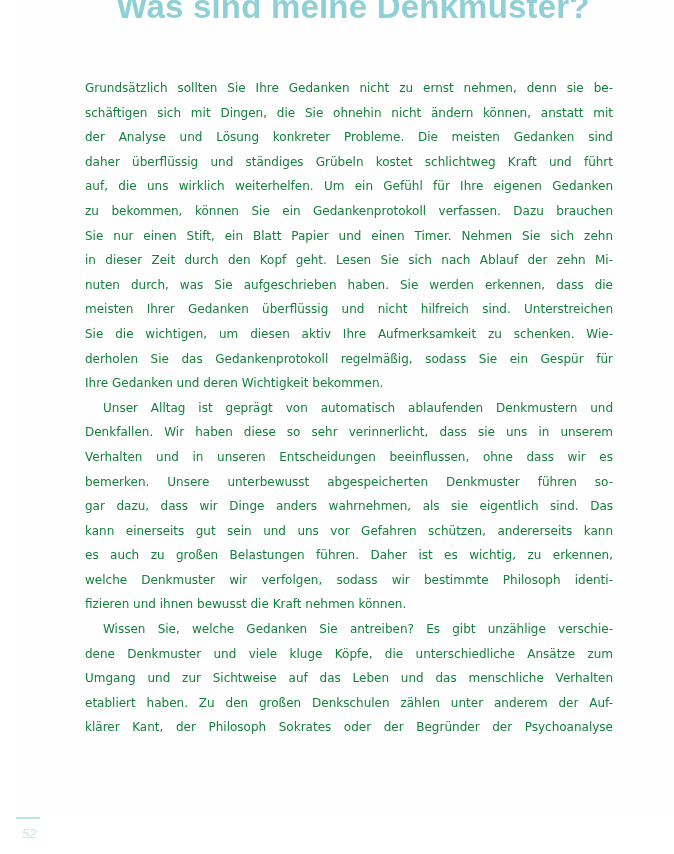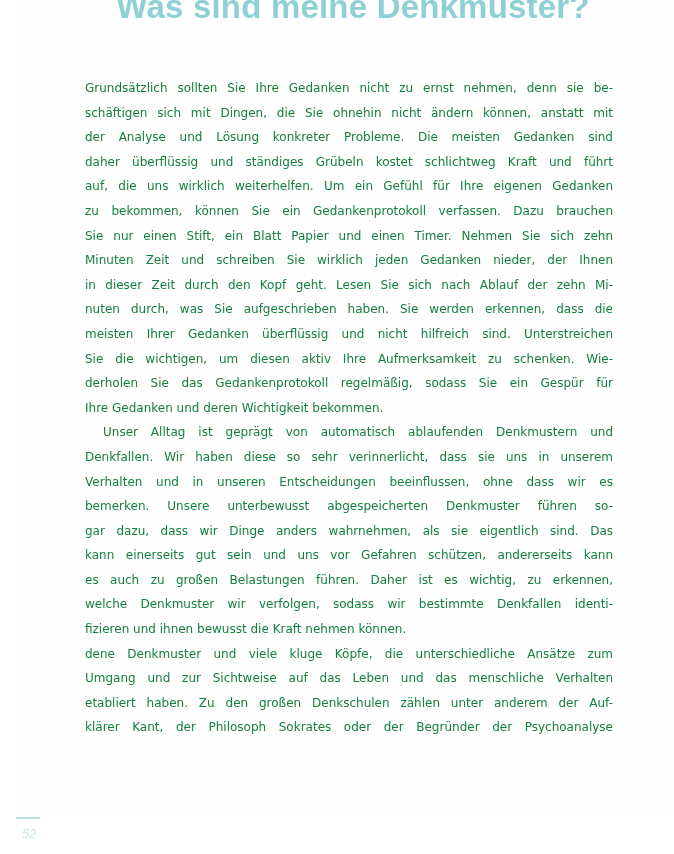--- a/index.html
+++ b/index.html
@@ -32,40 +32,40 @@
 
   <div class="body-text">
     <p>
       <span class="line">Grundsätzlich sollten Sie Ihre Gedanken nicht zu ernst nehmen, denn sie be-</span>
       <span class="line">schäftigen sich mit Dingen, die Sie ohnehin nicht ändern können, anstatt mit</span>
       <span class="line">der Analyse und Lösung konkreter Probleme. Die meisten Gedanken sind</span>
       <span class="line">daher überflüssig und ständiges Grübeln kostet schlichtweg Kraft und führt</span>
       <span class="line">auf, die uns wirklich weiterhelfen. Um ein Gefühl für Ihre eigenen Gedanken</span>
       <span class="line">zu bekommen, können Sie ein Gedankenprotokoll verfassen. Dazu brauchen</span>
       <span class="line">Sie nur einen Stift, ein Blatt Papier und einen Timer. Nehmen Sie sich zehn</span>
-      <span class="line">Minuten Zeit und schreiben Sie wirklich jeden Gedanken nieder, der Ihnen</span>
       <span class="line">in dieser Zeit durch den Kopf geht. Lesen Sie sich nach Ablauf der zehn Mi-</span>
       <span class="line">nuten durch, was Sie aufgeschrieben haben. Sie werden erkennen, dass die</span>
       <span class="line">meisten Ihrer Gedanken überflüssig und nicht hilfreich sind. Unterstreichen</span>
       <span class="line">Sie die wichtigen, um diesen aktiv Ihre Aufmerksamkeit zu schenken. Wie-</span>
       <span class="line">derholen Sie das Gedankenprotokoll regelmäßig, sodass Sie ein Gespür für</span>
       <span class="line last">Ihre Gedanken und deren Wichtigkeit bekommen.</span>
     </p>
     <p>
       <span class="line" style="padding-left:18px">Unser Alltag ist geprägt von automatisch ablaufenden Denkmustern und</span>
       <span class="line">Denkfallen. Wir haben diese so sehr verinnerlicht, dass sie uns in unserem</span>
       <span class="line">Verhalten und in unseren Entscheidungen beeinflussen, ohne dass wir es</span>
       <span class="line">bemerken. Unsere unterbewusst abgespeicherten Denkmuster führen so-</span>
       <span class="line">gar dazu, dass wir Dinge anders wahrnehmen, als sie eigentlich sind. Das</span>
       <span class="line">kann einerseits gut sein und uns vor Gefahren schützen, andererseits kann</span>
       <span class="line">es auch zu großen Belastungen führen. Daher ist es wichtig, zu erkennen,</span>
-      <span class="line">welche Denkmuster wir verfolgen, sodass wir bestimmte Denkfallen identi-</span>
+      <span class="line">welche Denkmuster wir verfolgen, sodass wir bestimmte Philosoph identi-</span>
       <span class="line last">fizieren und ihnen bewusst die Kraft nehmen können.</span>
     </p>
     <p>
+      <span class="line" style="padding-left:18px">Wissen Sie, welche Gedanken Sie antreiben? Es gibt unzählige verschie-</span>
       <span class="line">dene Denkmuster und viele kluge Köpfe, die unterschiedliche Ansätze zum</span>
       <span class="line">Umgang und zur Sichtweise auf das Leben und das menschliche Verhalten</span>
       <span class="line">etabliert haben. Zu den großen Denkschulen zählen unter anderem der Auf-</span>
       <span class="line">klärer Kant, der Philosoph Sokrates oder der Begründer der Psychoanalyse</span>
     </p>
   </div>
 
   <div class="footer-rule"></div>
   <div class="page-number">52</div>
 </div>

